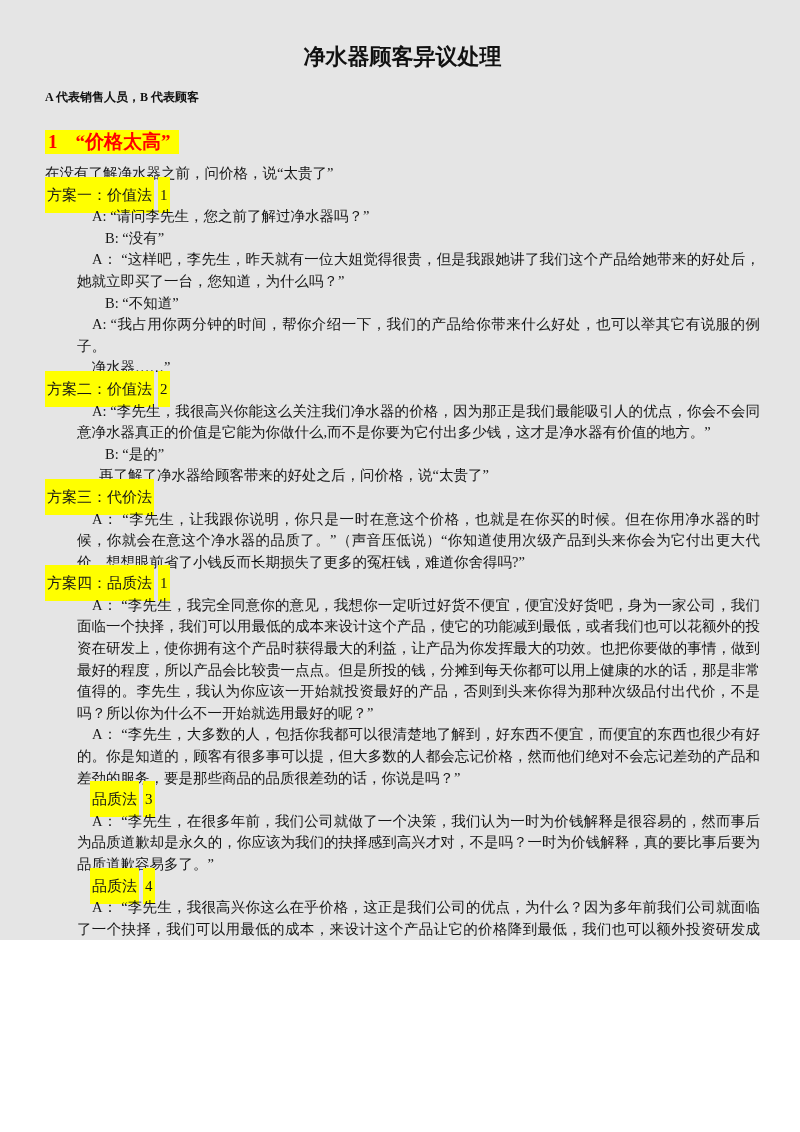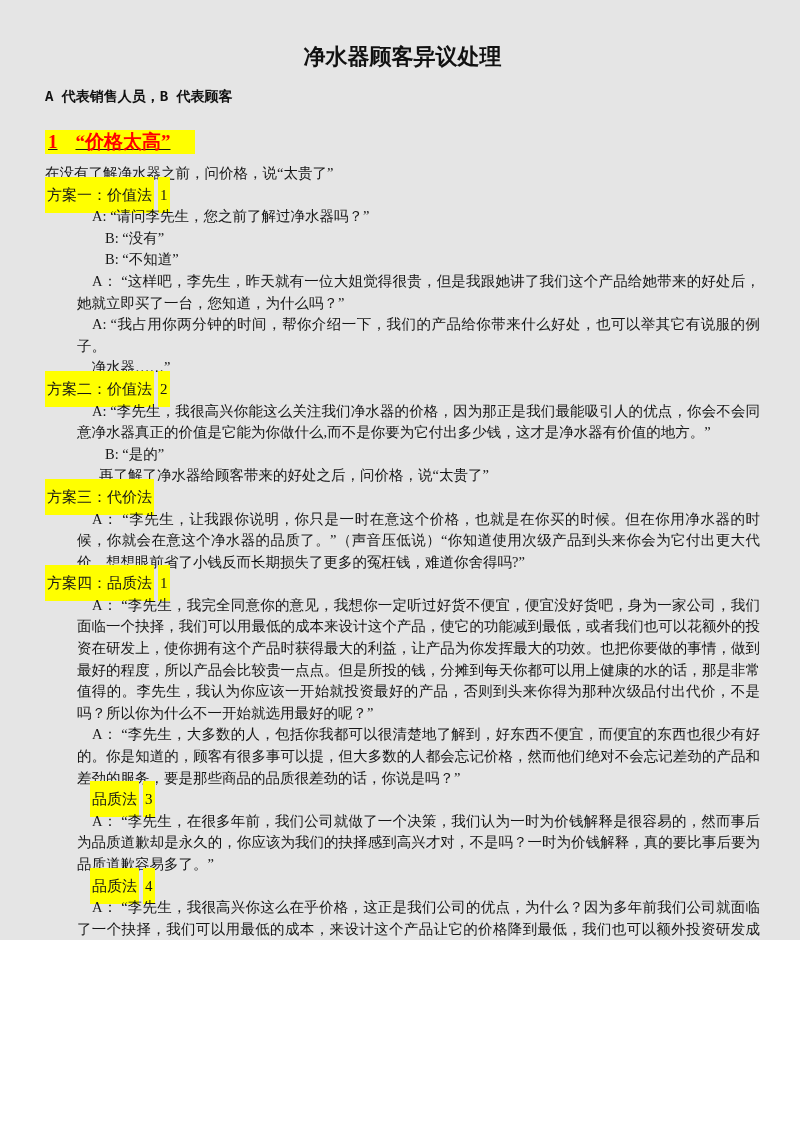--- a/index.html
+++ b/index.html
@@ -10,29 +10,29 @@
     background:#e5e5e5;color:#161616;
     font-family:"Liberation Serif","DejaVu Serif",serif;
     overflow:hidden;
   }
   .doc-title{
     font-family:"Liberation Sans","DejaVu Sans",sans-serif;
     font-weight:bold;font-size:22px;line-height:26px;
     text-align:center;margin:0 0 16px 0;color:#111;
   }
   .doc-subtitle{
-    font-family:Liberation Mono, monospace;
-    font-weight:bold;font-size:14px;line-height:22px;
+    font-family:Liberation Serif, serif;
+    font-weight:bold;font-size:12px;line-height:22px;
     margin:0 0 21px 0;color:#111;
   }
   .sec-heading{
     font-size:19px;font-weight:bold;line-height:25px;
     margin:0 0 9px 0;
   }
-  .sec-heading .hl{padding:1px 24px 2px 3px;text-decoration:underline;}
+  .sec-heading .hl{padding:1px 8px 2px 3px;}
   .hl{background:#ffff00;}
   .sec-num{color:#ff0000;margin-right:18px;}
   .sec-title{color:#ff0000;}
   .para{
     font-size:14.5px;line-height:21.6px;margin:0;
     text-align:justify;white-space:pre-wrap;
   }
   .label{font-size:15px;}
   .label .hl{padding:10px 2px;}
   .num-chip{margin-left:4px;padding:1px 3px;}
@@ -50,22 +50,22 @@
 
   <h2 class="doc-subtitle">A 代表销售人员，B 代表顾客</h2>
 
   <p class="sec-heading"><span class="hl"><span class="sec-num">1</span><span class="sec-title">“价格太高”</span></span></p>
 
   <p class="para">在没有了解净水器之前，问价格，说“太贵了”</p>
 
   <p class="para label"><span class="hl">方案一：价值法</span><span class="hl num-chip">1</span></p>
   <p class="para dlg">A: “请问李先生，您之前了解过净水器吗？”</p>
   <p class="para dlg-b">B: “没有”</p>
+  <p class="para dlg">A： “这样吧，李先生，昨天就有一位大姐觉得很贵，但是我跟她讲了我们这个产品给她带来的好处后，她就立即买了一台，您知道，为什么吗？”</p>
   <p class="para dlg-b">B: “不知道”</p>
-  <p class="para dlg">A： “这样吧，李先生，昨天就有一位大姐觉得很贵，但是我跟她讲了我们这个产品给她带来的好处后，她就立即买了一台，您知道，为什么吗？”</p>
   <p class="para dlg">A: “我占用你两分钟的时间，帮你介绍一下，我们的产品给你带来什么好处，也可以举其它有说服的例子。
 　净水器……”</p>
 
   <p class="para label"><span class="hl">方案二：价值法</span><span class="hl num-chip">2</span></p>
   <p class="para dlg">A: “李先生，我很高兴你能这么关注我们净水器的价格，因为那正是我们最能吸引人的优点，你会不会同意净水器真正的价值是它能为你做什么,而不是你要为它付出多少钱，这才是净水器有价值的地方。”</p>
   <p class="para dlg-b">B: “是的”</p>
   <p class="para cont">再了解了净水器给顾客带来的好处之后，问价格，说“太贵了”</p>
 
   <p class="para label"><span class="hl">方案三：代价法</span></p>
   <p class="para dlg">A： “李先生，让我跟你说明，你只是一时在意这个价格，也就是在你买的时候。但在你用净水器的时候，你就会在意这个净水器的品质了。”（声音压低说）“你知道使用次级产品到头来你会为它付出更大代价，想想眼前省了小钱反而长期损失了更多的冤枉钱，难道你舍得吗?”</p>

